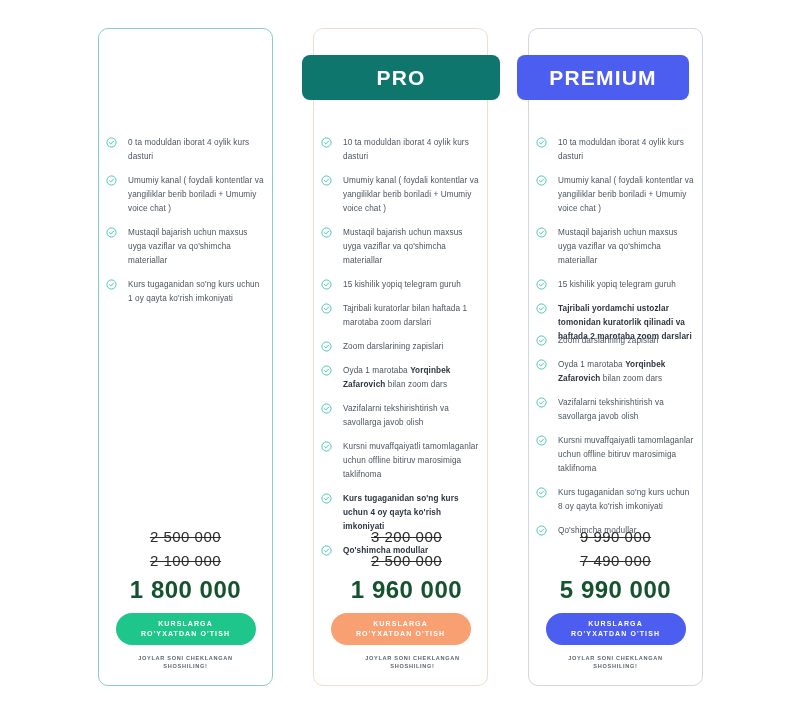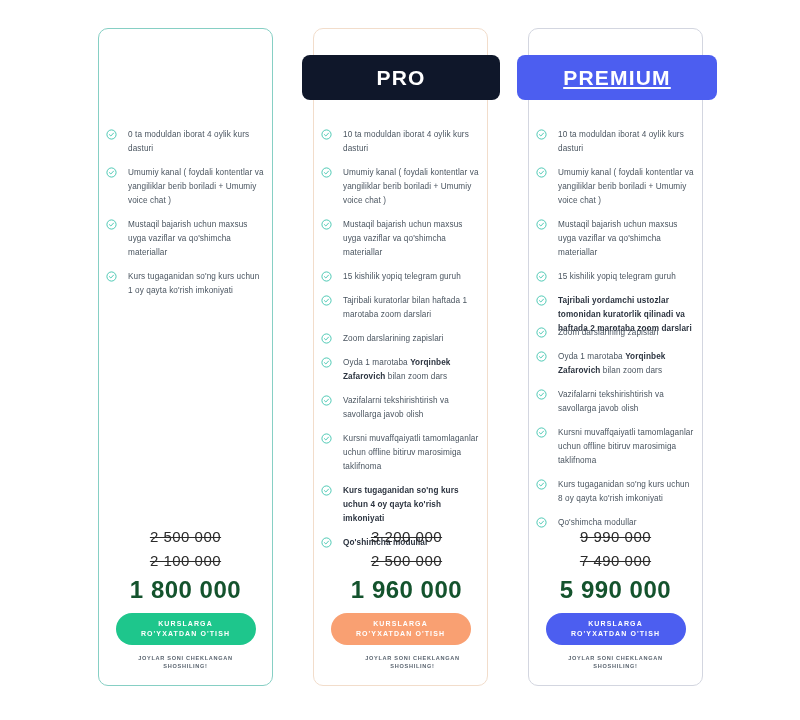--- a/index.html
+++ b/index.html
@@ -39,27 +39,27 @@
     border-radius: 8px;
     display: flex;
     align-items: center;
     justify-content: center;
     color: #ffffff;
     font-size: 21px;
     font-weight: bold;
     letter-spacing: 1.2px;
   }
   .pill.start   { left: 85px;  width: 200px; background: #1ec68c; }
-  .pill.pro     { left: 302px; width: 198px; background: #0f172a; }
-  .pill.premium { left: 517px; width: 200px; background: #4c5ef0; text-decoration: underline; }
+  .pill.pro     { left: 302px; width: 198px; background: #0f766e; }
+  .pill.premium { left: 517px; width: 172px; background: #4c5ef0; }
 
   
   .features {
     position: absolute;
-    top: 128px;
+    top: 136px;
     width: 160px;
   }
   .features.start   { left: 106px; }
   .features.pro     { left: 321px; }
   .features.premium { left: 536px; }
 
   .feat {
     position: relative;
     padding-left: 22px;
     margin-bottom: 10px;

